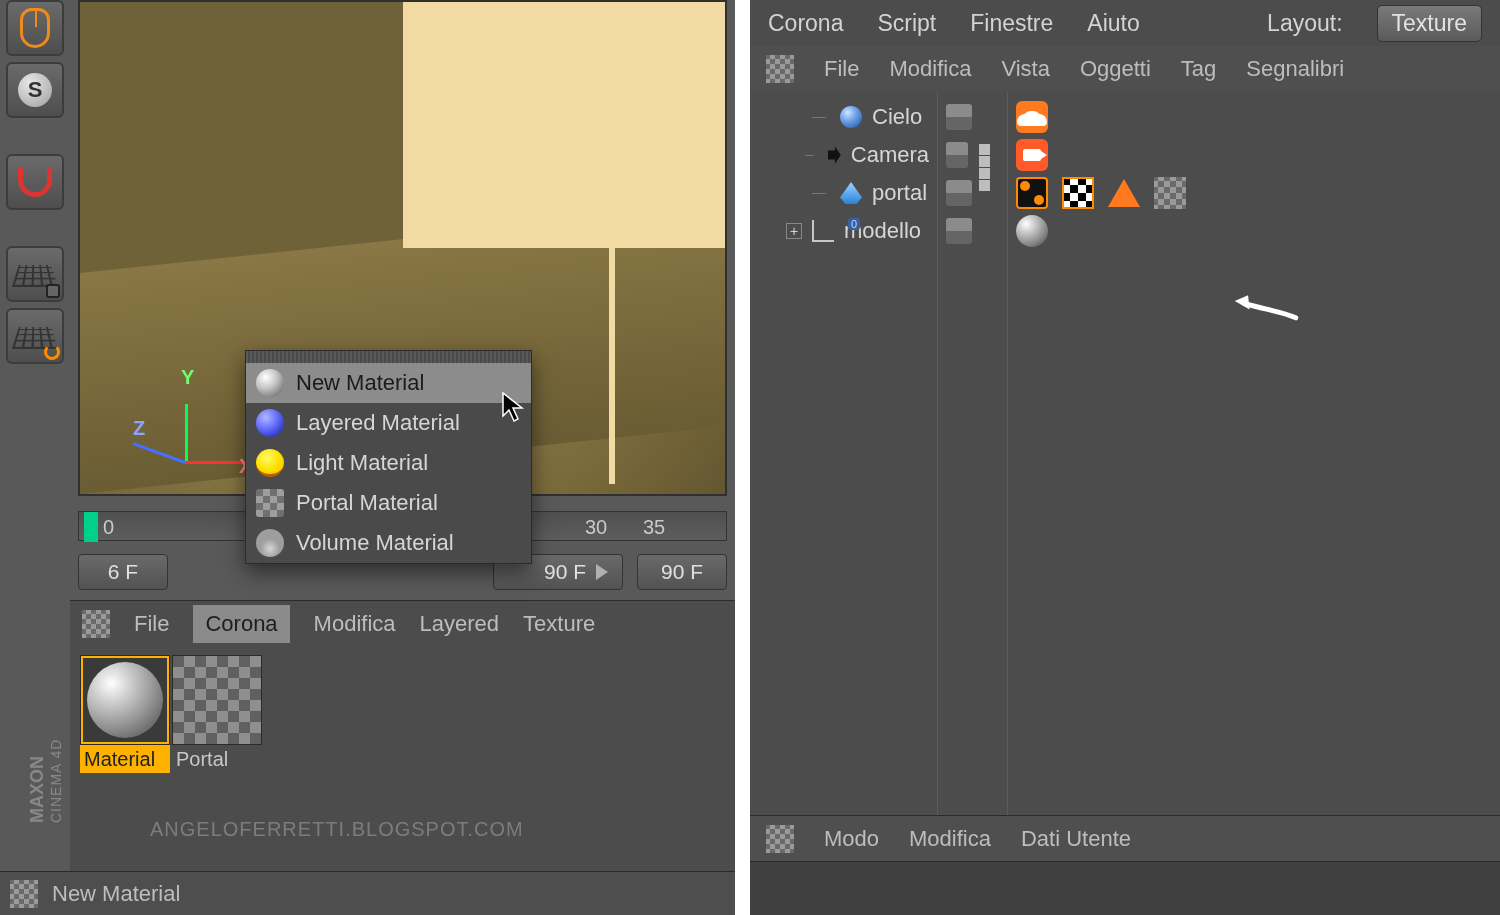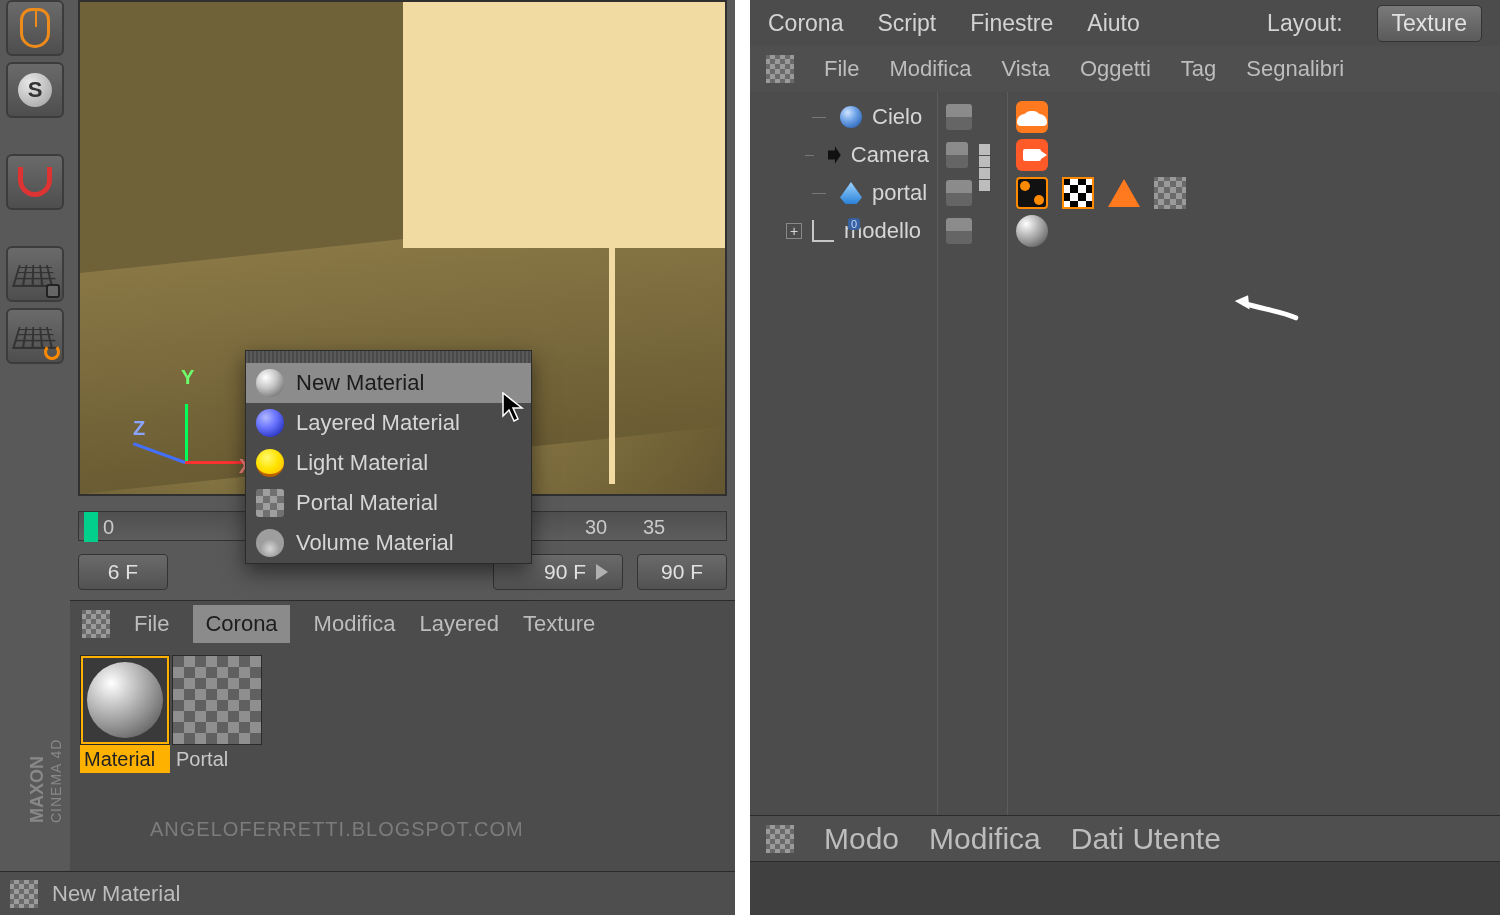--- a/index.html
+++ b/index.html
@@ -122,21 +122,21 @@
 .tag-comp { width:32px;height:32px;background:#111;border:2px solid #ff8a00;border-radius:4px; position:relative; display:inline-block; margin-right:4px;}
 .tag-comp::before,.tag-comp::after{content:"";position:absolute;width:10px;height:10px;background:#ff8a00;border-radius:50%;}
 .tag-comp::before{left:2px;top:2px;} .tag-comp::after{right:2px;bottom:2px;}
 .tag-checker { width:32px;height:32px;border:2px solid #ff8a00;background:repeating-conic-gradient(#fff 0 25%, #000 0 50%) 50%/16px 16px;display:inline-block;margin-right:4px;}
 .tag-tri { width:0;height:0;border-left:16px solid transparent;border-right:16px solid transparent;border-bottom:28px solid #ff7a1f; display:inline-block; margin-right:4px; vertical-align:middle;}
 .tag-trans { width:32px;height:32px;background:repeating-conic-gradient(#9a9a9a 0 25%, #6a6a6a 0 50%) 50%/12px 12px;display:inline-block;}
 .tag-matball { width:32px;height:32px;border-radius:50%;background: radial-gradient(circle at 32% 28%, #fff 0%, #cfcfcf 25%, #8f8f8f 60%, #555 90%);display:inline-block; }
 
 .hand-arrow { position:absolute; left:240px; top:185px; font-size:42px; color:#fff; transform:rotate(-40deg); }
 
-.attr-menu { height:46px; background:#4f4f4f; border-top:1px solid #2b2b2b; display:flex; align-items:center; gap:30px; padding:0 16px; font-size:30px; }
+.attr-menu { height:46px; background:#4f4f4f; border-top:1px solid #2b2b2b; display:flex; align-items:center; gap:30px; padding:0 16px; font-size:22px; }
 .attr-menu .checker { width:28px;height:28px;background: repeating-conic-gradient(#9a9a9a 0 25%, #6a6a6a 0 50%) 50%/10px 10px; }
 .attr-body { height:54px; background:#404040; border-top:1px solid #2b2b2b; }
 
 
 .ic-mouse { width:30px;height:40px;border:3px solid #ef8b1a;border-radius:14px 14px 18px 18px; position:relative;}
 .ic-mouse::before{content:"";position:absolute;left:50%;top:0;width:2px;height:16px;background:#ef8b1a;}
 .ic-s { width:34px;height:34px;border-radius:50%;background:radial-gradient(circle at 35% 30%,#e8e8e8,#9e9e9e);display:flex;align-items:center;justify-content:center;color:#333;font-weight:800;font-size:22px;}
 .ic-magnet { width:34px;height:30px;border:5px solid #d33; border-bottom:none; border-radius:18px 18px 0 0; transform:rotate(180deg);}
 .ic-grid { width:38px;height:30px;background:repeating-linear-gradient(0deg,#333 0 2px,transparent 2px 8px),repeating-linear-gradient(90deg,#333 0 2px,transparent 2px 8px);transform:perspective(60px) rotateX(45deg);}
 .ic-lock { position:absolute; right:2px; bottom:2px; width:14px;height:14px;border:2px solid #222;border-radius:3px; background:#666;}

